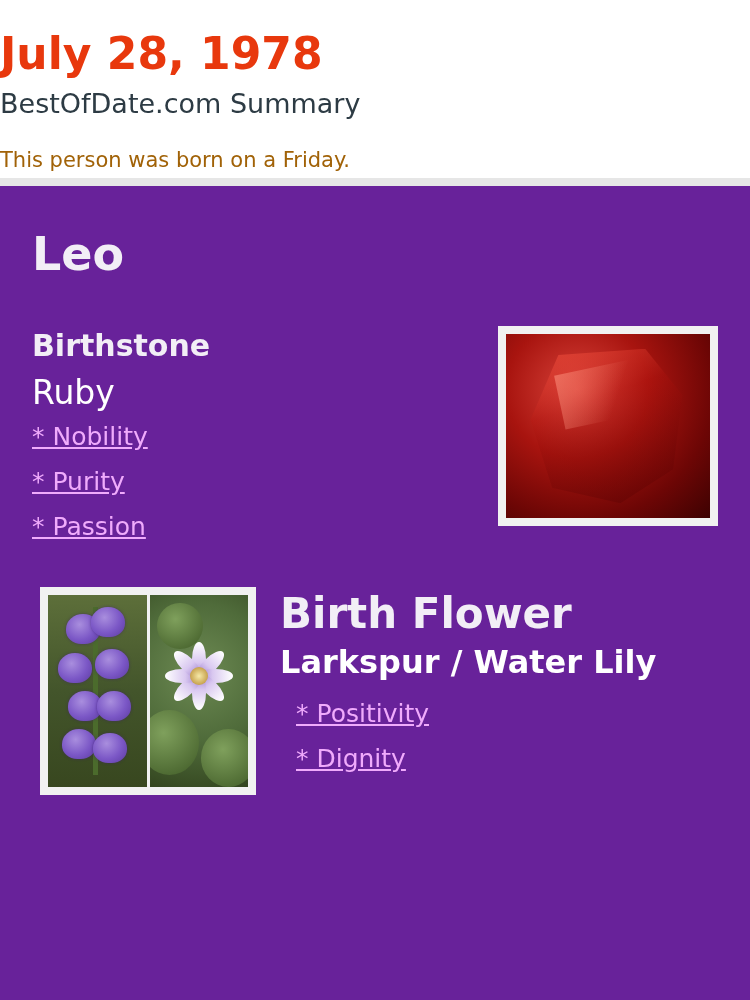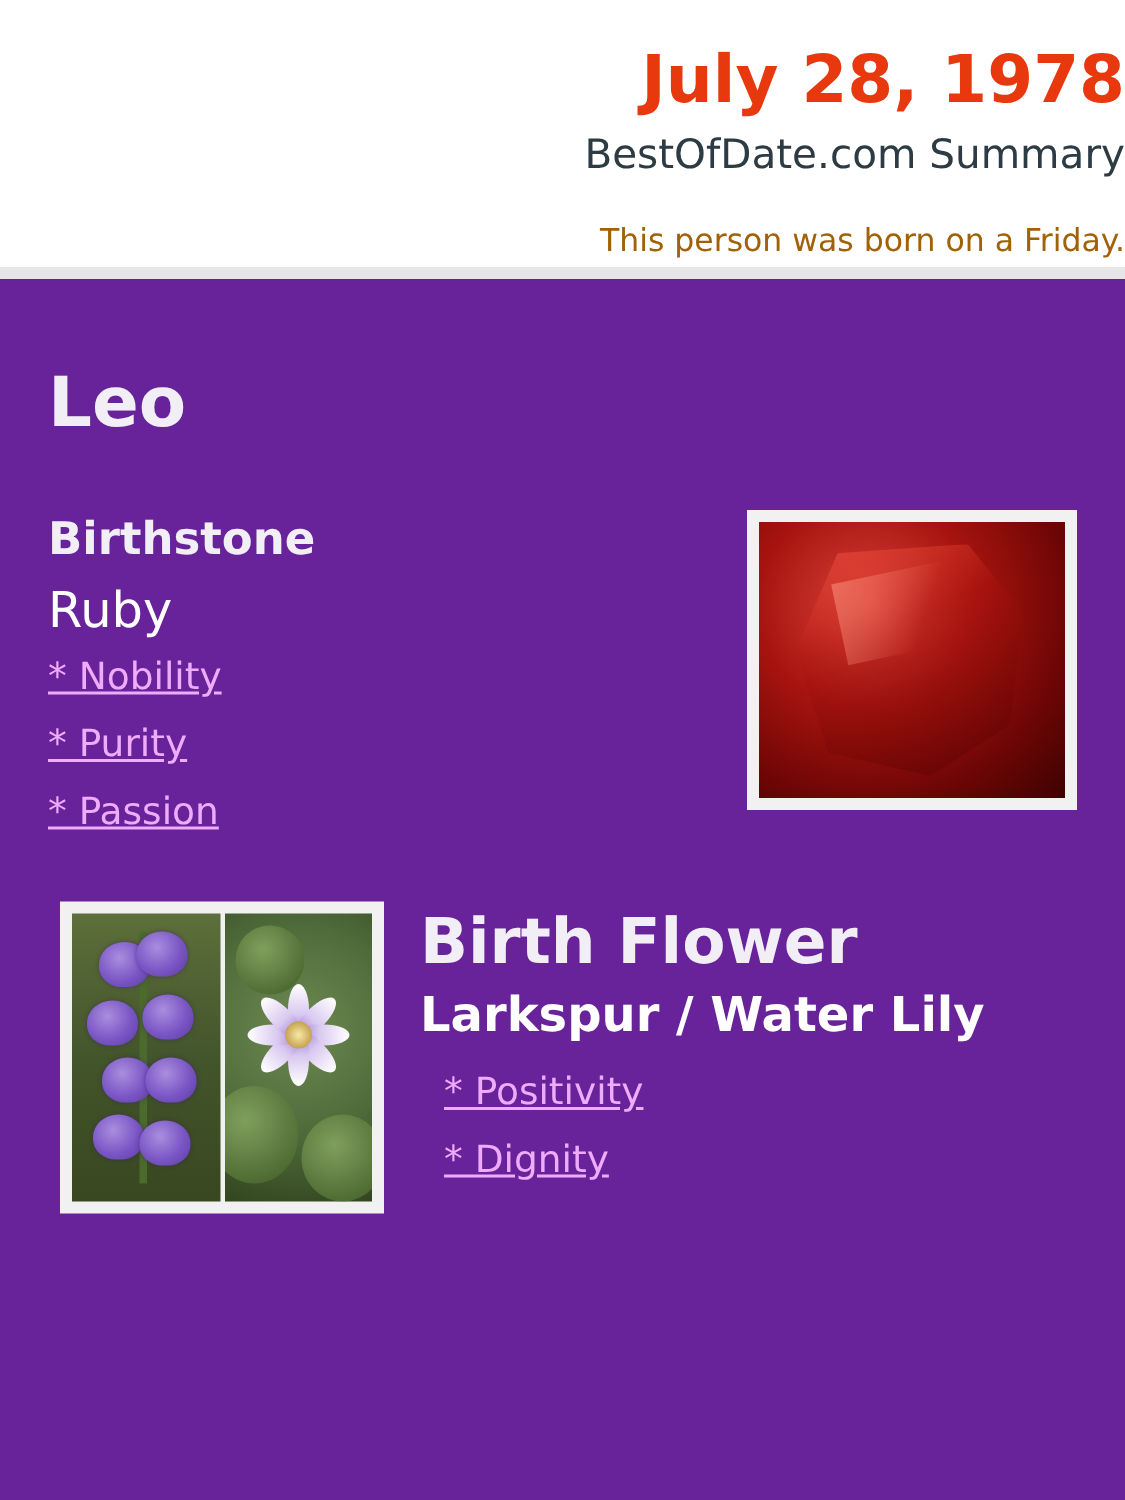--- a/index.html
+++ b/index.html
@@ -18,21 +18,21 @@
     width: 750px;
     height: 1000px;
     position: relative;
     background: #ffffff;
   }
 
   
   .header {
     height: 178px;
     background: #ffffff;
-    text-align: right;
+    text-align: left;
     padding-top: 26px;
     box-sizing: border-box;
     border-radius: 17px;
   }
   .header-date {
     font-size: 44px;
     font-weight: bold;
     color: #e8380d;
     line-height: 56px;
     letter-spacing: 0px;
@@ -65,21 +65,21 @@
     background: #68229a;
     color: #ffffff;
     box-sizing: border-box;
     padding: 0 32px;
   }
 
   .zodiac-title {
     font-size: 46px;
     font-weight: bold;
     line-height: 52px;
-    padding-top: 56px;
+    padding-top: 42px;
     color: #f2eef6;
   }
   .zodiac-desc {
     font-size: 33px;
     line-height: 44px;
     margin-top: 10px;
     color: #ffffff;
     max-width: 660px;
   }
 

